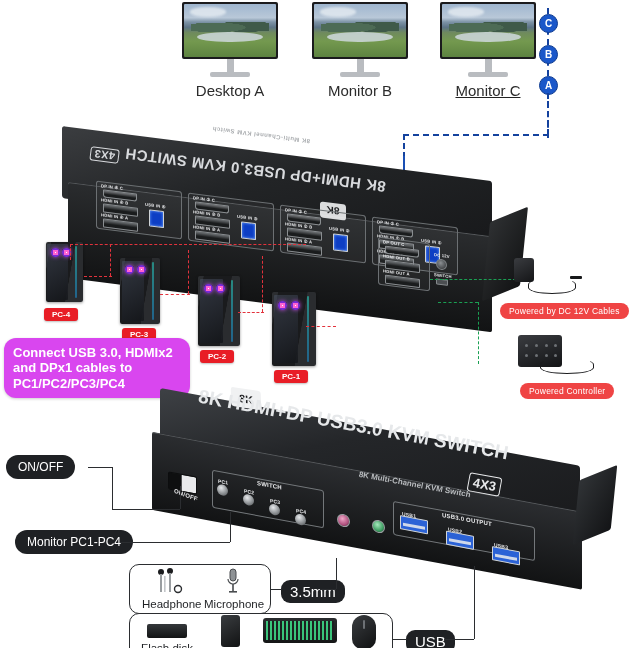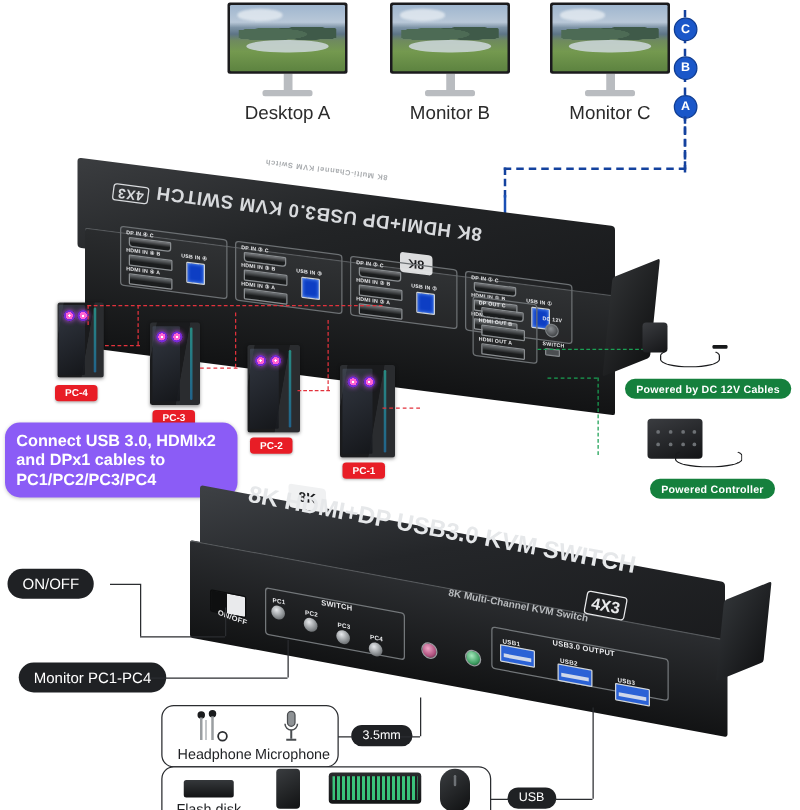--- a/index.html
+++ b/index.html
@@ -82,28 +82,28 @@
   .pc-strip{position:absolute;right:16%;top:6%;width:2px;height:88%;
      background:linear-gradient(#26d6c4,#1a8fd6);opacity:.55;border-radius:2px;}
   .pc-badge{position:absolute;background:#e81d26;color:#fff;font-size:8px;
      font-weight:bold;padding:2px 8px;border-radius:3px;white-space:nowrap;
      box-shadow:0 1px 2px rgba(0,0,0,.25);}
 
   
   .red-dash-h{position:absolute;border-top:1.5px dashed #e2323c;height:0;}
   .red-dash-v{position:absolute;border-left:1.5px dashed #e2323c;width:0;}
   .red-callout{position:absolute;left:4px;top:338px;width:168px;
-     background:#8b5cf6;color:#fff;border-radius:12px;padding:7px 9px;
+     background:#d946ef;color:#fff;border-radius:12px;padding:7px 9px;
      font-size:13px;line-height:1.18;font-weight:600;box-shadow:0 1px 3px rgba(0,0,0,.2);}
 
   
   .green-dash-h{position:absolute;border-top:1.5px dashed #1aa053;height:0;}
   .green-dash-v{position:absolute;border-left:1.5px dashed #1aa053;width:0;}
-  .green-pill{position:absolute;background:#15803d;color:#fff;font-size:8.5px;
-     font-weight:bold;padding:3px 9px;border-radius:9px;white-space:nowrap;
+  .green-pill{position:absolute;background:#ef4444;color:#fff;font-size:8.5px;
+     font-weight:normal;padding:3px 9px;border-radius:9px;white-space:nowrap;
      letter-spacing:.2px;}
 
   
   .pwr-adapter{position:absolute;}
   .pa-brick{position:absolute;width:20px;height:24px;border-radius:3px;
      background:linear-gradient(150deg,#3a3c40,#141517);}
   .pa-cable{position:absolute;border:1.6px solid #1a1b1d;border-radius:50%/40%;
      border-top-color:transparent;}
   .ctrl-box{position:absolute;width:44px;height:32px;border-radius:3px;
      background:linear-gradient(160deg,#3a3c40,#131416);}
@@ -139,21 +139,21 @@
   .jack.mic{background:radial-gradient(circle at 40% 35%,#f0a8c8,#b0527f 60%,#3a1c2a);}
   .jack.hp{background:radial-gradient(circle at 40% 35%,#a6e8bd,#3f9f63 60%,#123a22);}
   .usbA{position:absolute;width:26px;height:12px;background:#2b62d6;
      border:1px solid #d2d6d9;border-radius:1px;}
   .usbA:after{content:"";position:absolute;left:2px;top:6px;right:2px;height:3px;
      background:#cfd8ea;}
 
   
   .pill-dark{position:absolute;background:#1f2124;color:#fff;border-radius:13px;
      padding:5px 12px;font-size:12px;white-space:nowrap;}
-  .pill-dark.small{font-size:10px;padding:3px 9px;border-radius:9px;}
+  .pill-dark.small{font-size:15px;padding:3px 9px;border-radius:9px;}
   .lead{position:absolute;border-top:1.2px solid #2b2d30;height:0;}
   .lead-v{position:absolute;border-left:1.2px solid #2b2d30;width:0;}
 
   
   .accbox{position:absolute;border:1.5px solid #2b2d30;border-radius:10px;background:#fff;}
   .acc-item{position:absolute;text-align:center;}
   .acc-label{font-size:11.5px;color:#1f2124;white-space:nowrap;}
   .kbd{width:74px;height:25px;border-radius:3px;
      background:linear-gradient(#2a2c2e,#141516);position:relative;overflow:hidden;}
   .kbd-rows{position:absolute;left:3px;top:3px;right:3px;bottom:3px;
@@ -188,21 +188,21 @@
   <div class="mon-screen">
     <div class="mon-pic">
         <div class="mon-cloud"></div>
       </div>
   </div>
   <div class="mon-neck"></div>
   <div class="mon-base"></div>
   <div class="mon-label">Monitor B</div>
 </div>
 
-<div class="monitor" style="left:440px;top:2px;">
+<div class="monitor" style="left:440px;top:2px;text-decoration:underline;">
   <div class="mon-screen">
     <div class="mon-pic">
         <div class="mon-cloud"></div>
       </div>
   </div>
   <div class="mon-neck"></div>
   <div class="mon-base"></div>
   <div class="mon-label">Monitor C</div>
 </div>
 

